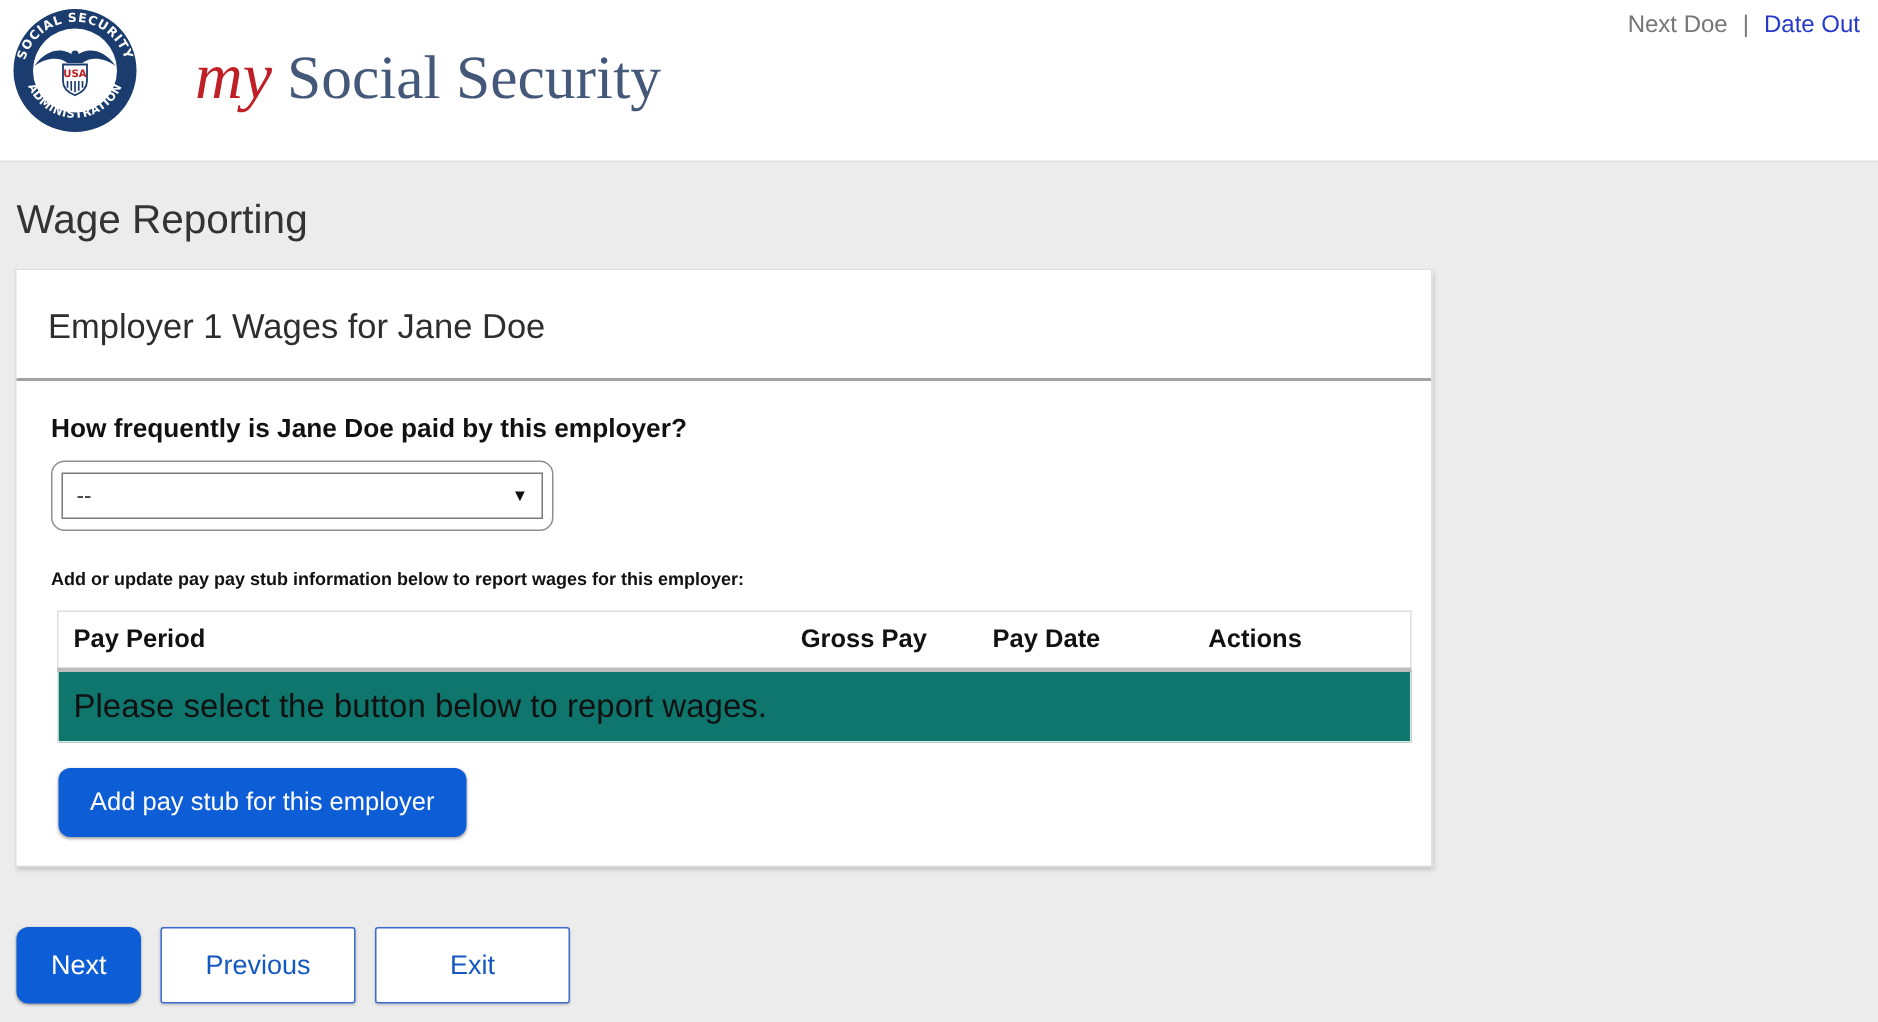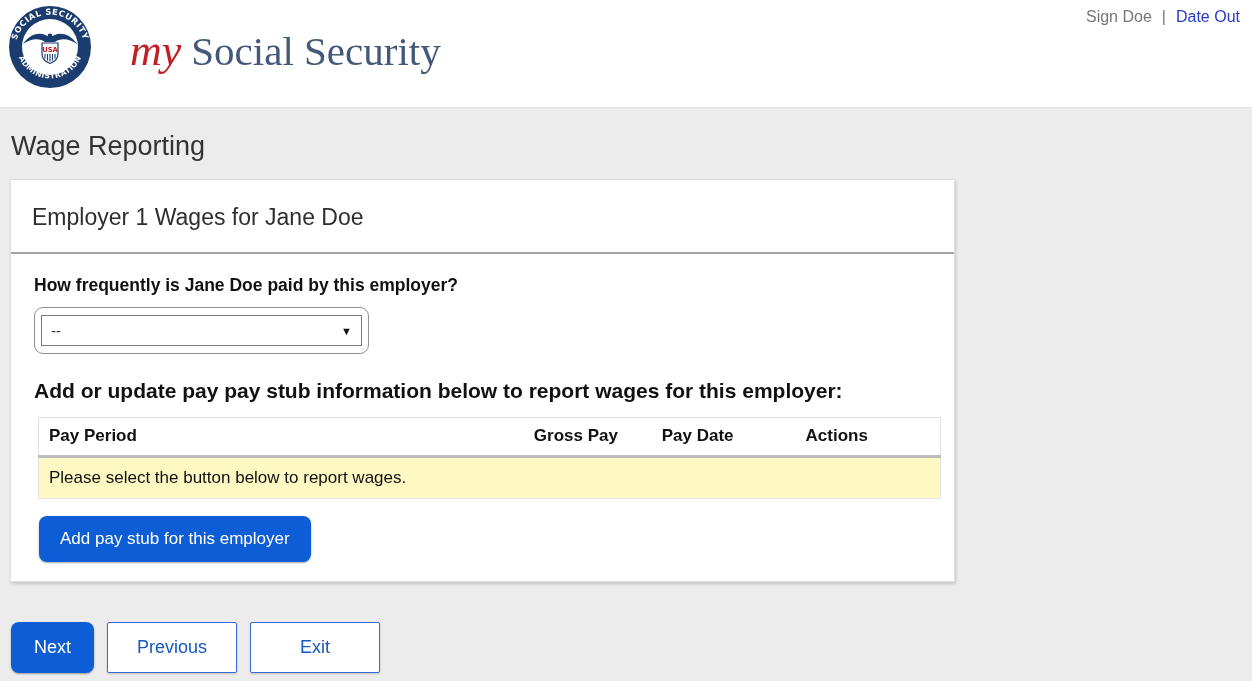--- a/index.html
+++ b/index.html
@@ -118,43 +118,43 @@
     padding:0 9px;
     font-size:15px;
     color:#333333;
     cursor:pointer;
   }
   .select-arrow{
     font-size:11px;
     color:#111111;
   }
   .instruction-label{
-    font-size:21px;
+    font-size:12px;
     font-weight:bold;
     color:#111111;
     margin:25px 0 14px 0;
   }
   .paystub-table{
     width:903px;
     margin-left:4px;
     border-collapse:collapse;
     border:1px solid #e0e0e0;
   }
   .paystub-table th{
     text-align:left;
     font-size:17px;
     font-weight:bold;
     color:#111111;
     background:#ffffff;
     padding:8px 10px 9px 10px;
     border-bottom:3px solid #bdbdbd;
   }
   .paystub-table td{
-    background:#fef9c3;
-    font-size:17px;
+    background:#0f766e;
+    font-size:22px;
     color:#111111;
     padding:10px 10px;
     border:1px solid #e3e3e3;
   }
   .col-payperiod{width:486px;}
   .col-grosspay{width:128px;}
   .col-paydate{width:144px;}
   .col-actions{width:145px;}
   .btn{
     font-family:"Liberation Sans", sans-serif;
@@ -222,21 +222,21 @@
         <line x1="42" y1="49" x2="42" y2="56.5"></line>
         <line x1="44.5" y1="49" x2="44.5" y2="55.5"></line>
         <line x1="47" y1="49" x2="47" y2="53.5"></line>
       </g>
     </svg>
     <div class="brand-text">
       <span class="brand-my">my</span><span class="brand-rest">Social Security</span>
     </div>
   </div>
   <div class="user-bar">
-    <span>Sign Doe</span>
+    <span>Next Doe</span>
     <span>|</span>
     <a class="sign-out">Date Out</a>
   </div>
 </header>
 
 <main class="main">
   <h1 class="page-title">Wage Reporting</h1>
 
   <section class="card">
     <div class="card-header">

